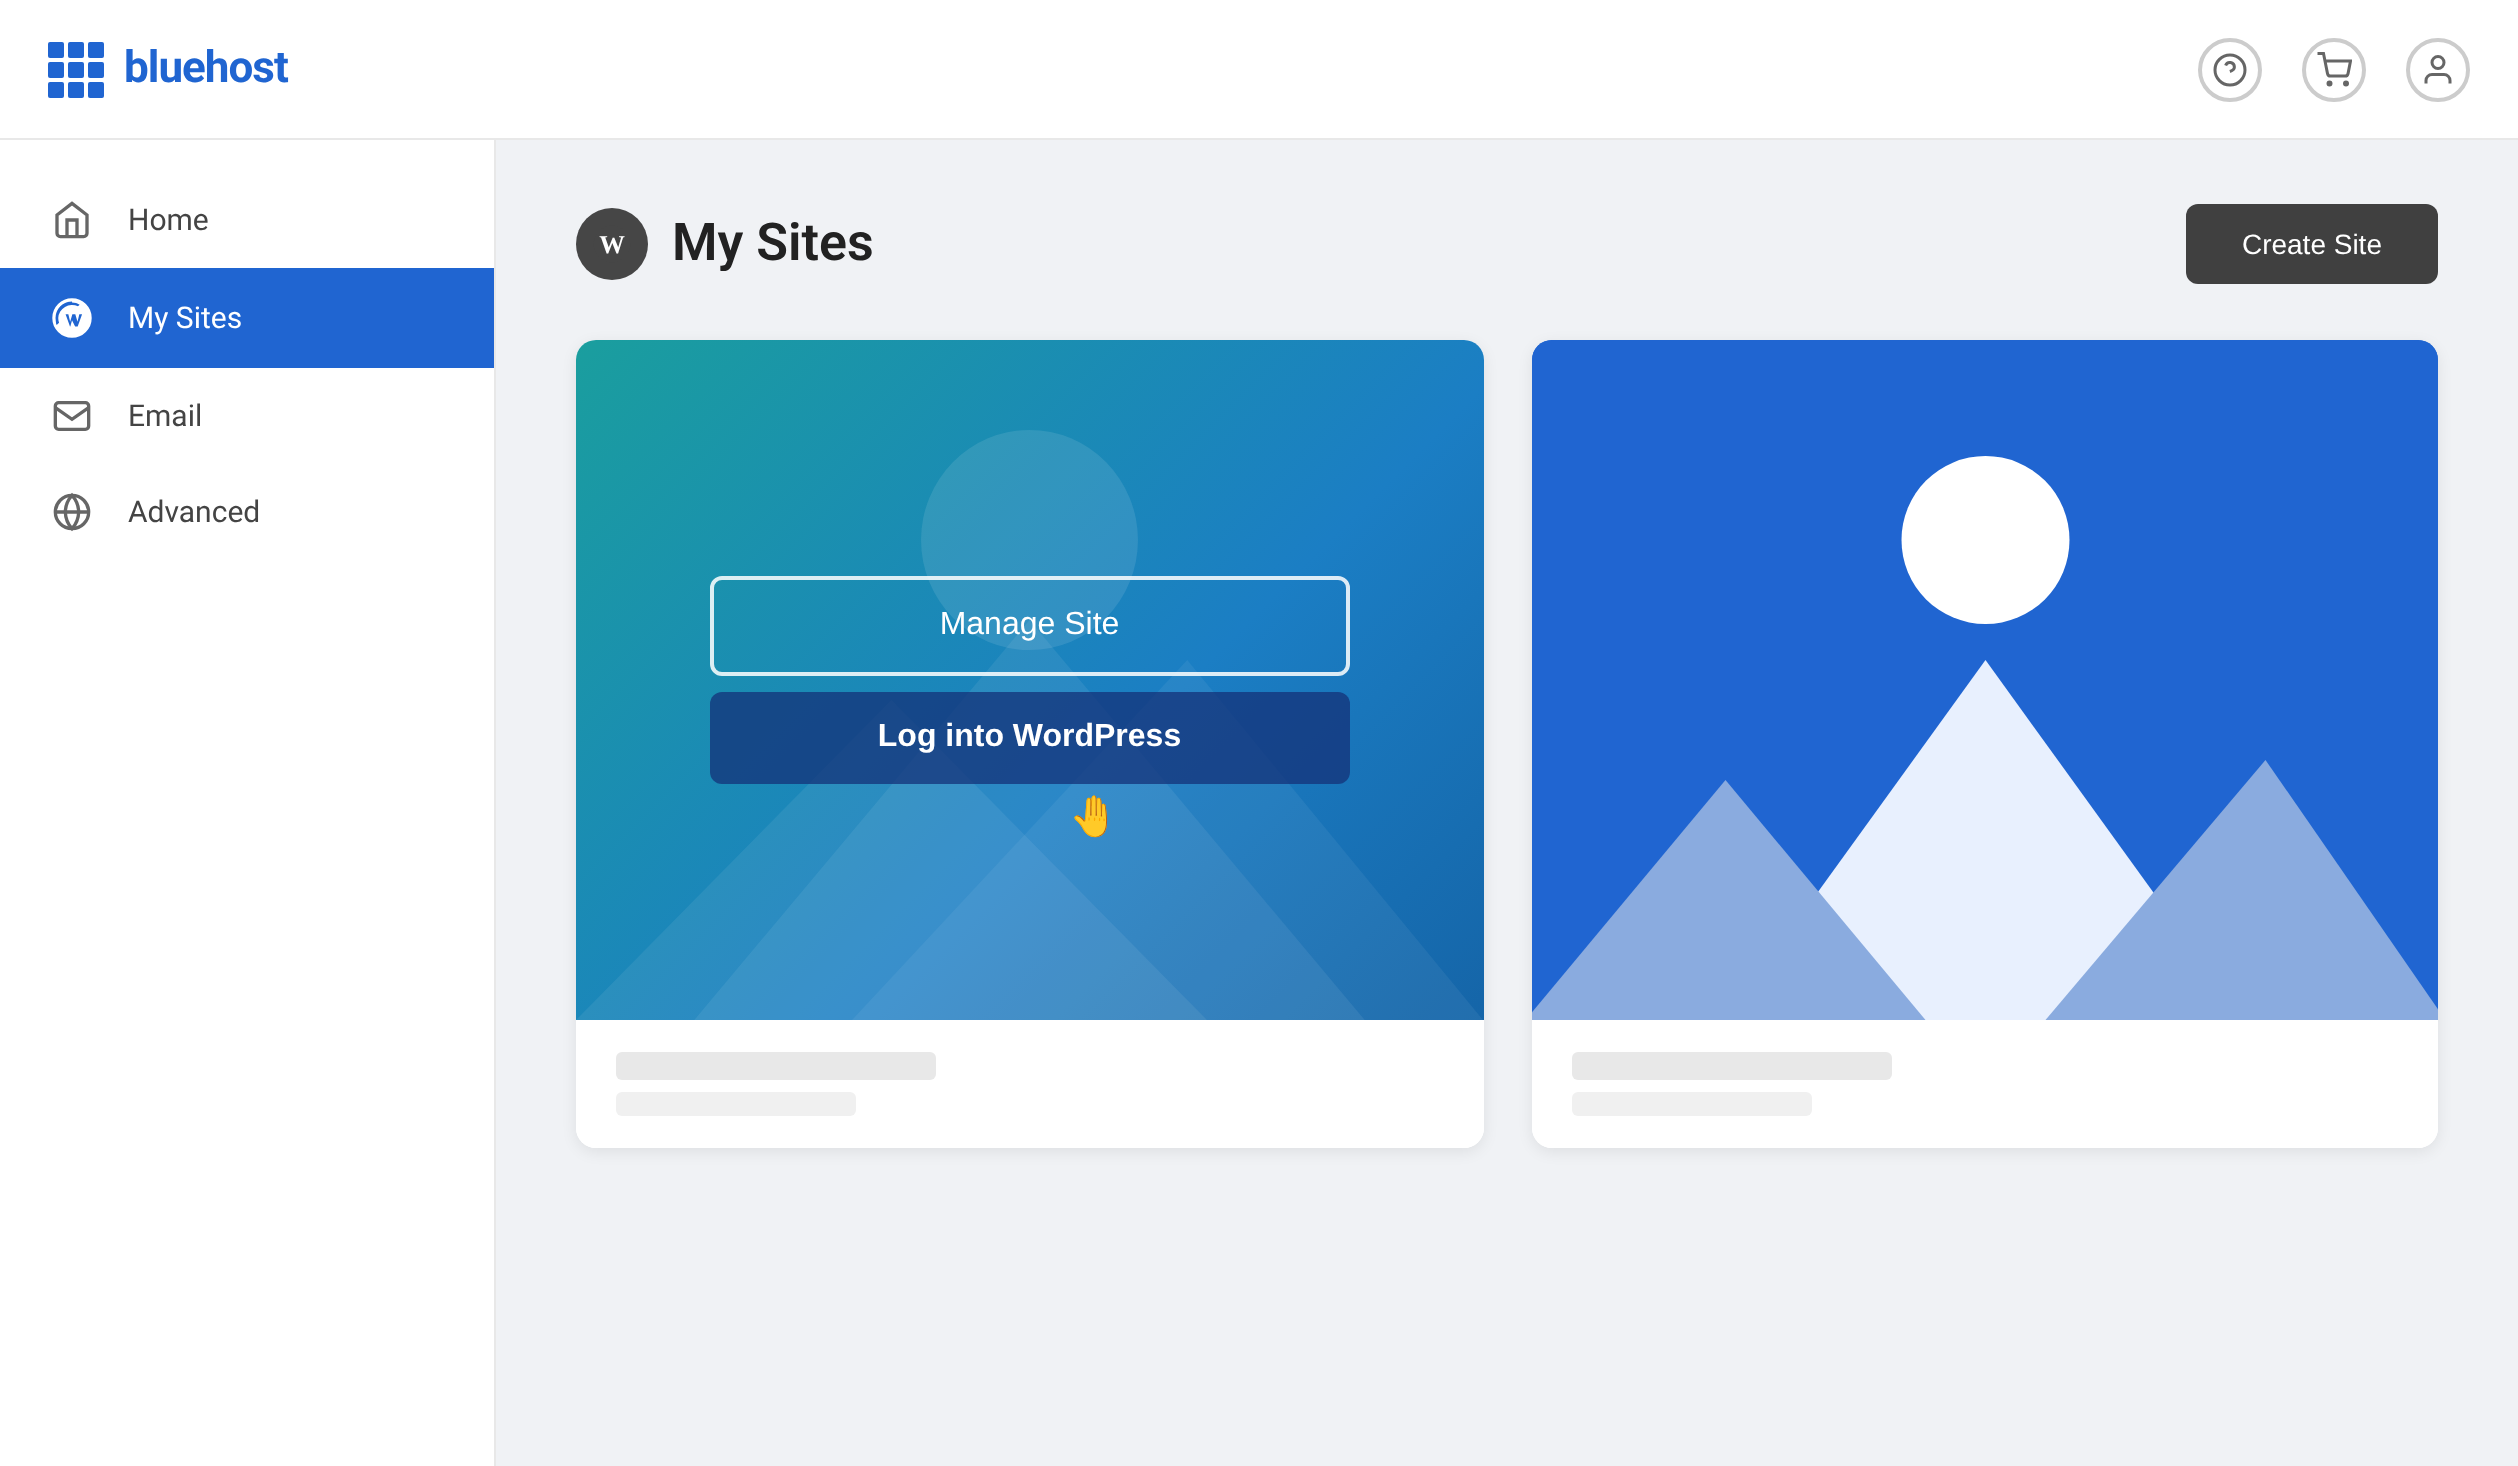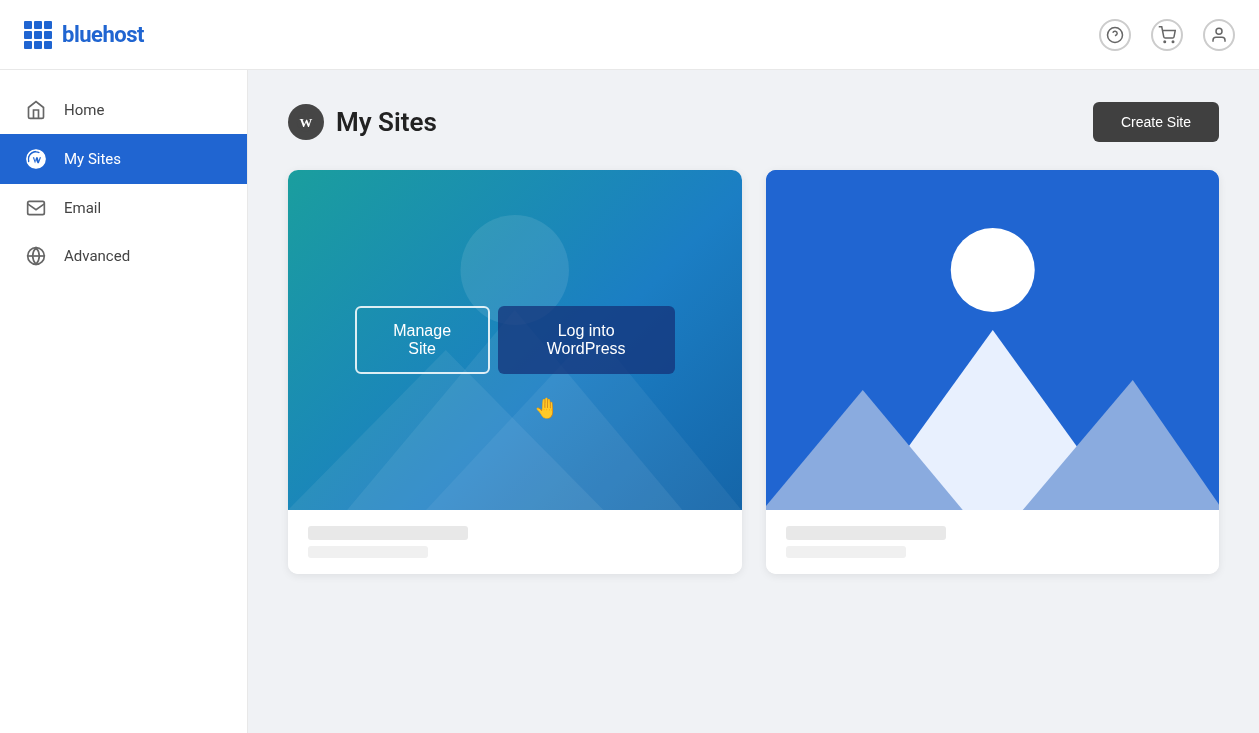--- a/index.html
+++ b/index.html
@@ -175,21 +175,21 @@
     .card-image-1 {
       background: linear-gradient(135deg, #1a9e9e 0%, #1b7ec4 60%, #1565a8 100%);
     }
     .card-image-2 {
       background: linear-gradient(135deg, #2065d1 0%, #3a7bd5 100%);
     }
 
     
     .card-buttons {
       display: flex;
-      flex-direction: row;
+      flex-direction: column;
       gap: 8px;
       z-index: 10;
       width: 320px;
     }
     .manage-site-btn {
       background: transparent;
       border: 2px solid rgba(255,255,255,0.85);
       color: #fff;
       padding: 14px 24px;
       border-radius: 6px;
@@ -199,20 +199,21 @@
     }
     .log-into-wp-btn {
       background: rgba(20, 50, 120, 0.75);
       border: none;
       color: #fff;
       padding: 14px 24px;
       border-radius: 6px;
       font-size: 16px;
       cursor: pointer;
       text-align: center;
+      font-weight: bold;
     }
 
     
     .card-footer {
       padding: 16px 20px;
       background: #fff;
     }
     .card-site-name {
       font-size: 15px;
       font-weight: 600;

